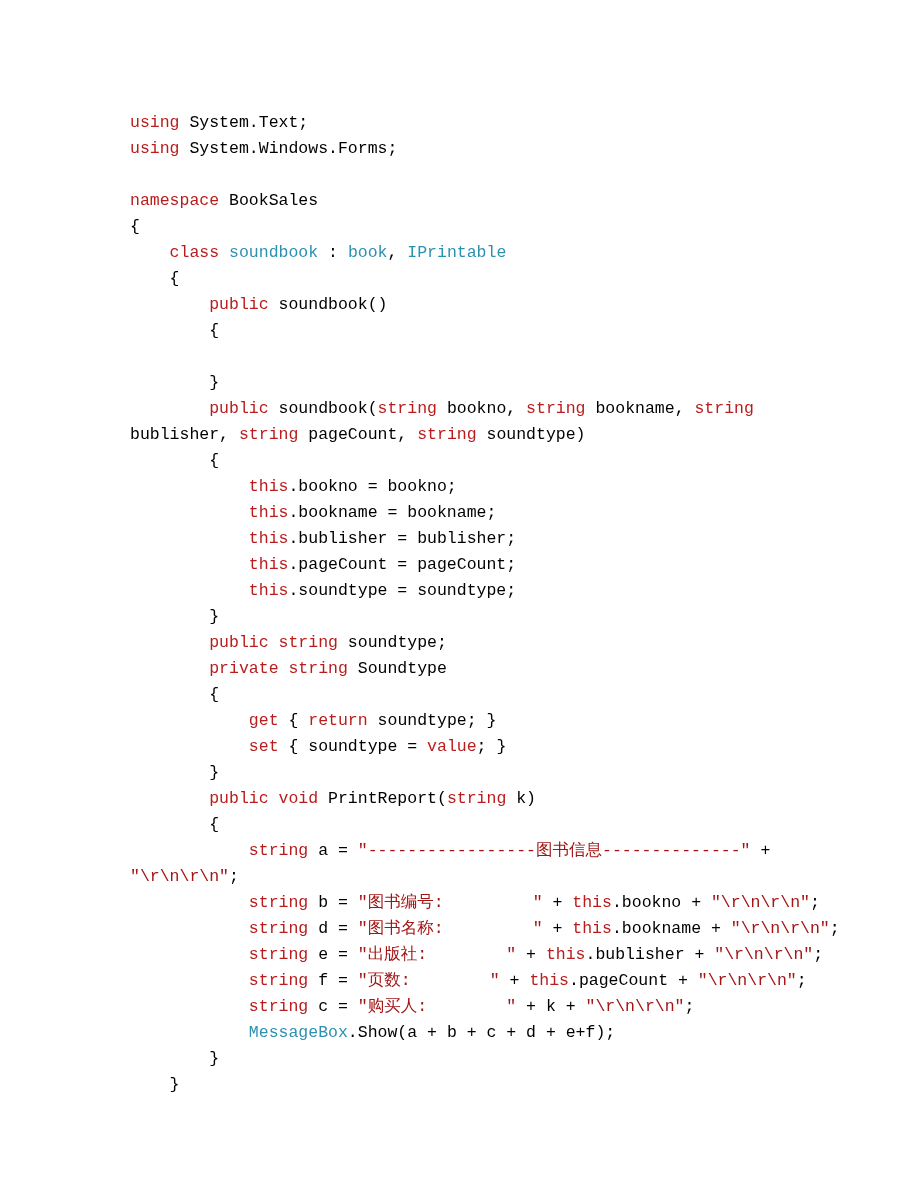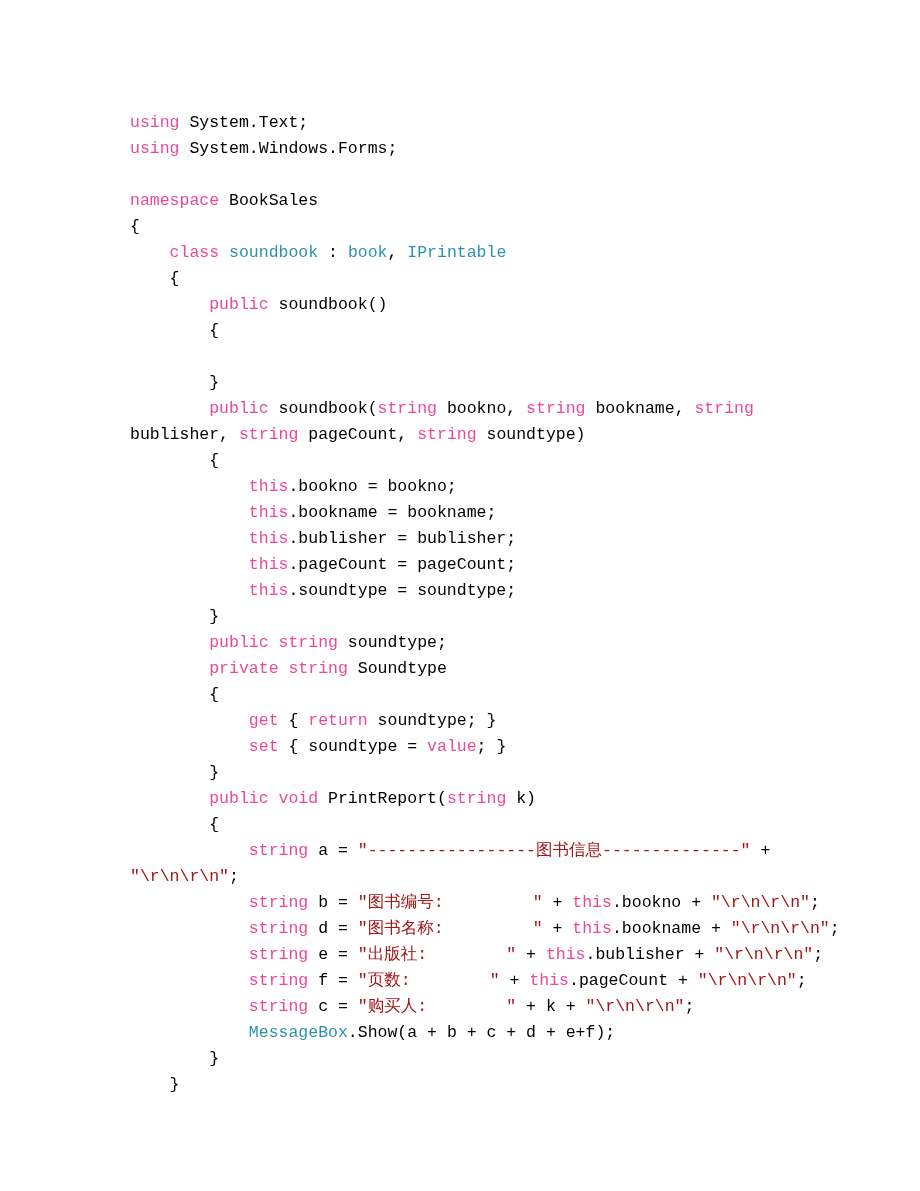--- a/index.html
+++ b/index.html
@@ -12,20 +12,20 @@
     box-sizing: border-box;
     width: 920px;
     min-height: 1191px;
     padding: 110px 118px 110px 130px;
     font-family: "SimSun", "NSimSun", "Songti SC", "Consolas", "Courier New", monospace;
     font-size: 16.5px;
     line-height: 26px;
     color: #000000;
     white-space: pre;
   }
-  .kw { color: #ec4899; }
+  .kw { color: #b91c1c; }
   .type { color: #2b91af; }
   .str { color: #a31515; }
 </style>
 </head>
 <body>
 
 <div class="page"><div id="code-container"><div><span class="kw">using</span><span> System.Text;</span></div><div><span class="kw">using</span><span> System.Windows.Forms;</span></div><div>&nbsp;</div><div><span class="kw">namespace</span><span> BookSales</span></div><div><span>{</span></div><div><span>    </span><span class="kw">class</span><span> </span><span class="type">soundbook</span><span> : </span><span class="type">book</span><span>, </span><span class="type">IPrintable</span></div><div><span>    {</span></div><div><span>        </span><span class="kw">public</span><span> soundbook()</span></div><div><span>        {</span></div><div>&nbsp;</div><div><span>        }</span></div><div><span>        </span><span class="kw">public</span><span> soundbook(</span><span class="kw">string</span><span> bookno, </span><span class="kw">string</span><span> bookname, </span><span class="kw">string</span><span> </span></div><div><span>bublisher, </span><span class="kw">string</span><span> pageCount, </span><span class="kw">string</span><span> soundtype)</span></div><div><span>        {</span></div><div><span>            </span><span class="kw">this</span><span>.bookno = bookno;</span></div><div><span>            </span><span class="kw">this</span><span>.bookname = bookname;</span></div><div><span>            </span><span class="kw">this</span><span>.bublisher = bublisher;</span></div><div><span>            </span><span class="kw">this</span><span>.pageCount = pageCount;</span></div><div><span>            </span><span class="kw">this</span><span>.soundtype = soundtype;</span></div><div><span>        }</span></div><div><span>        </span><span class="kw">public</span><span> </span><span class="kw">string</span><span> soundtype;</span></div><div><span>        </span><span class="kw">private</span><span> </span><span class="kw">string</span><span> Soundtype</span></div><div><span>        {</span></div><div><span>            </span><span class="kw">get</span><span> { </span><span class="kw">return</span><span> soundtype; }</span></div><div><span>            </span><span class="kw">set</span><span> { soundtype = </span><span class="kw">value</span><span>; }</span></div><div><span>        }</span></div><div><span>        </span><span class="kw">public</span><span> </span><span class="kw">void</span><span> PrintReport(</span><span class="kw">string</span><span> k)</span></div><div><span>        {</span></div><div><span>            </span><span class="kw">string</span><span> a = </span><span class="str">"-----------------图书信息--------------"</span><span> + </span></div><div><span class="str">"\r\n\r\n"</span><span>;</span></div><div><span>            </span><span class="kw">string</span><span> b = </span><span class="str">"图书编号:         "</span><span> + </span><span class="kw">this</span><span>.bookno + </span><span class="str">"\r\n\r\n"</span><span>;</span></div><div><span>            </span><span class="kw">string</span><span> d = </span><span class="str">"图书名称:         "</span><span> + </span><span class="kw">this</span><span>.bookname + </span><span class="str">"\r\n\r\n"</span><span>;</span></div><div><span>            </span><span class="kw">string</span><span> e = </span><span class="str">"出版社:        "</span><span> + </span><span class="kw">this</span><span>.bublisher + </span><span class="str">"\r\n\r\n"</span><span>;</span></div><div><span>            </span><span class="kw">string</span><span> f = </span><span class="str">"页数:        "</span><span> + </span><span class="kw">this</span><span>.pageCount + </span><span class="str">"\r\n\r\n"</span><span>;</span></div><div><span>            </span><span class="kw">string</span><span> c = </span><span class="str">"购买人:        "</span><span> + k + </span><span class="str">"\r\n\r\n"</span><span>;</span></div><div><span>            </span><span class="type">MessageBox</span><span>.Show(a + b + c + d + e+f);</span></div><div><span>        }</span></div><div><span>    }</span></div></div></div>
 
 </body></html>

